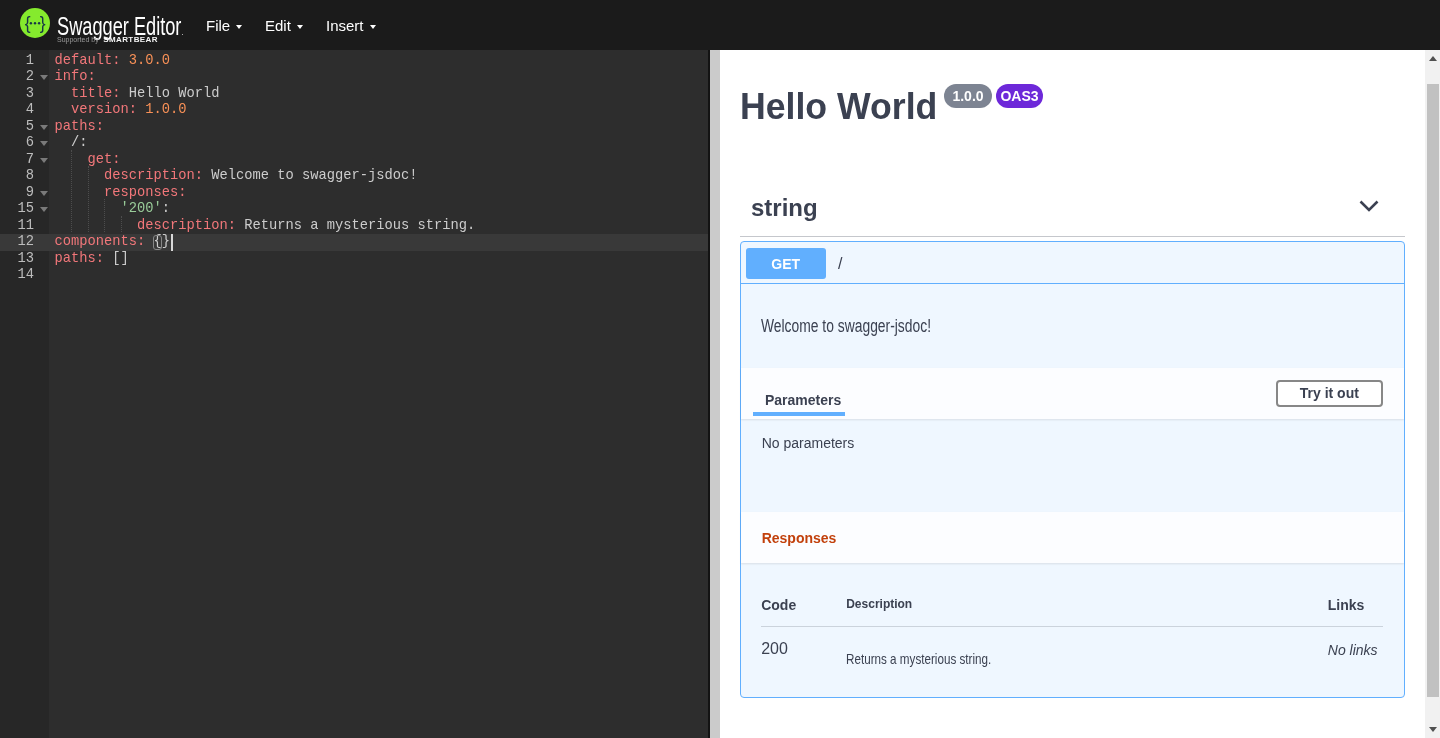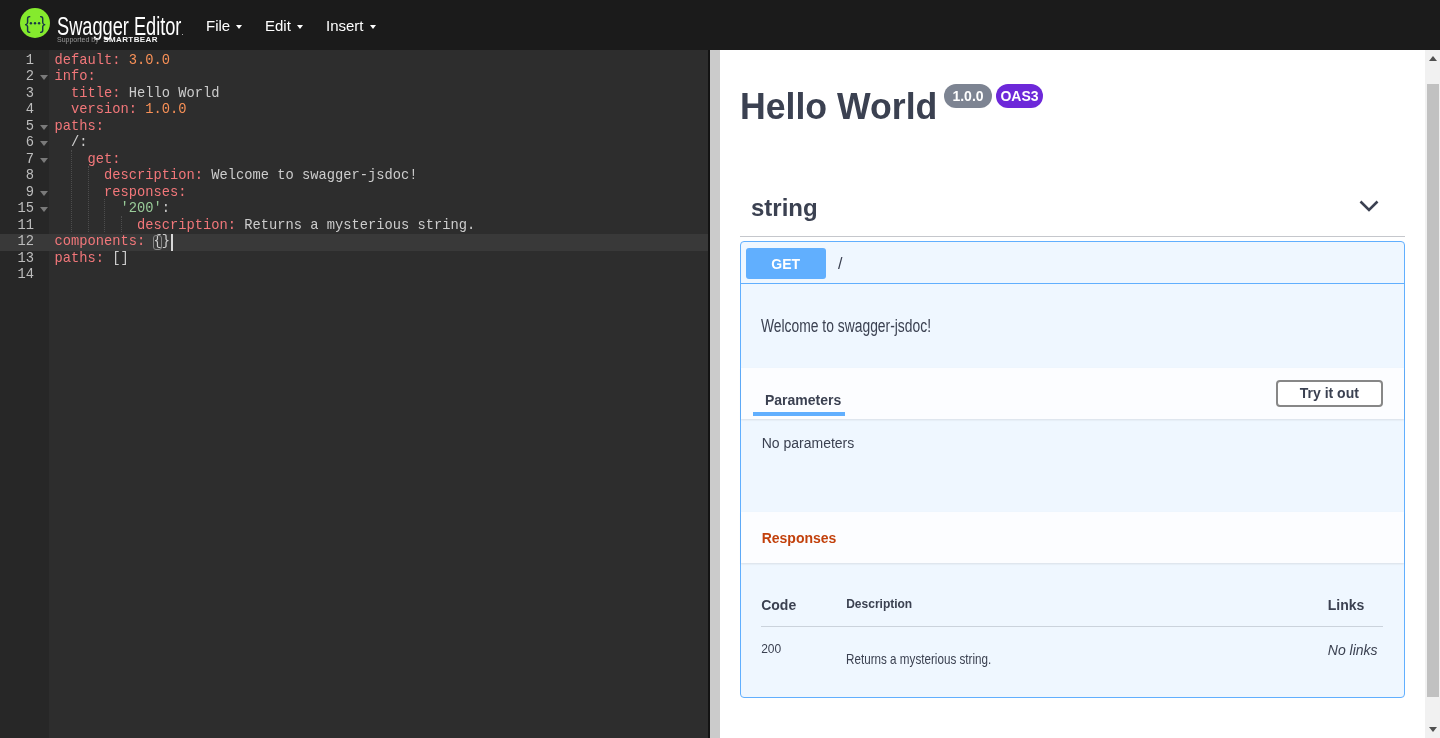--- a/index.html
+++ b/index.html
@@ -140,21 +140,21 @@
 <div class="abs" style="left:765px;top:386.5px;font-size:14px;font-weight:700;color:#3b4151;line-height:14px;margin-top:6px;">Parameters</div>
 <div class="abs" style="left:752.8px;top:412.2px;width:92.2px;height:4px;background:#61affe;"></div>
 <div class="abs" style="left:1275.8px;top:379.8px;width:107px;height:27.3px;border:2px solid #878787;border-radius:4px;background:#fff;color:#3b4151;font-size:14px;font-weight:700;text-align:center;line-height:23.5px;">Try it out</div>
 <div class="abs" style="left:761.7px;top:436px;font-size:14px;color:#3b4151;line-height:14px;">No parameters</div>
 <div class="abs" id="resp-hdr" style="left:741px;top:512px;width:663px;height:51px;background:#fcfdff;box-shadow:0 1px 2px rgba(0,0,0,.1);"></div>
 <div class="abs" style="left:761.7px;top:530.5px;font-size:14px;font-weight:700;color:#c2410c;line-height:14px;">Responses</div>
 <div class="abs th" style="left:761.2px;top:598px;font-size:14px;line-height:14px;">Code</div>
 <div class="abs th" style="left:846.2px;top:598px;font-size:12px;line-height:12px;">Description</div>
 <div class="abs th" style="left:1327.8px;top:598px;font-size:14px;line-height:14px;">Links</div>
 <div class="abs" style="left:761.2px;top:626px;width:622px;height:1px;background:#cbd3dc;"></div>
-<div class="abs" style="left:761.2px;top:642px;font-size:12px;color:#3b4151;line-height:14px;">200</div>
+<div class="abs" style="left:761.2px;top:642px;font-size:16px;color:#3b4151;line-height:14px;">200</div>
 <div class="abs" style="left:845.6px;top:650px;"><span style="display:inline-block;font-size:14.5px;color:#3b4151;line-height:14.5px;transform:scaleX(0.805);transform-origin:0 0;">Returns a mysterious string.</span></div>
 <div class="abs" style="left:1327.8px;top:642.5px;font-size:14px;font-style:italic;color:#3b4151;line-height:14px;">No links</div>
 
 <div id="sb">
   <div class="thumb"></div>
   <div class="sbarrow" style="top:5.5px;border-bottom:5px solid #505050;"></div>
   <div class="sbarrow" style="top:676.5px;border-top:5px solid #505050;"></div>
 </div>
 
 </body></html>

